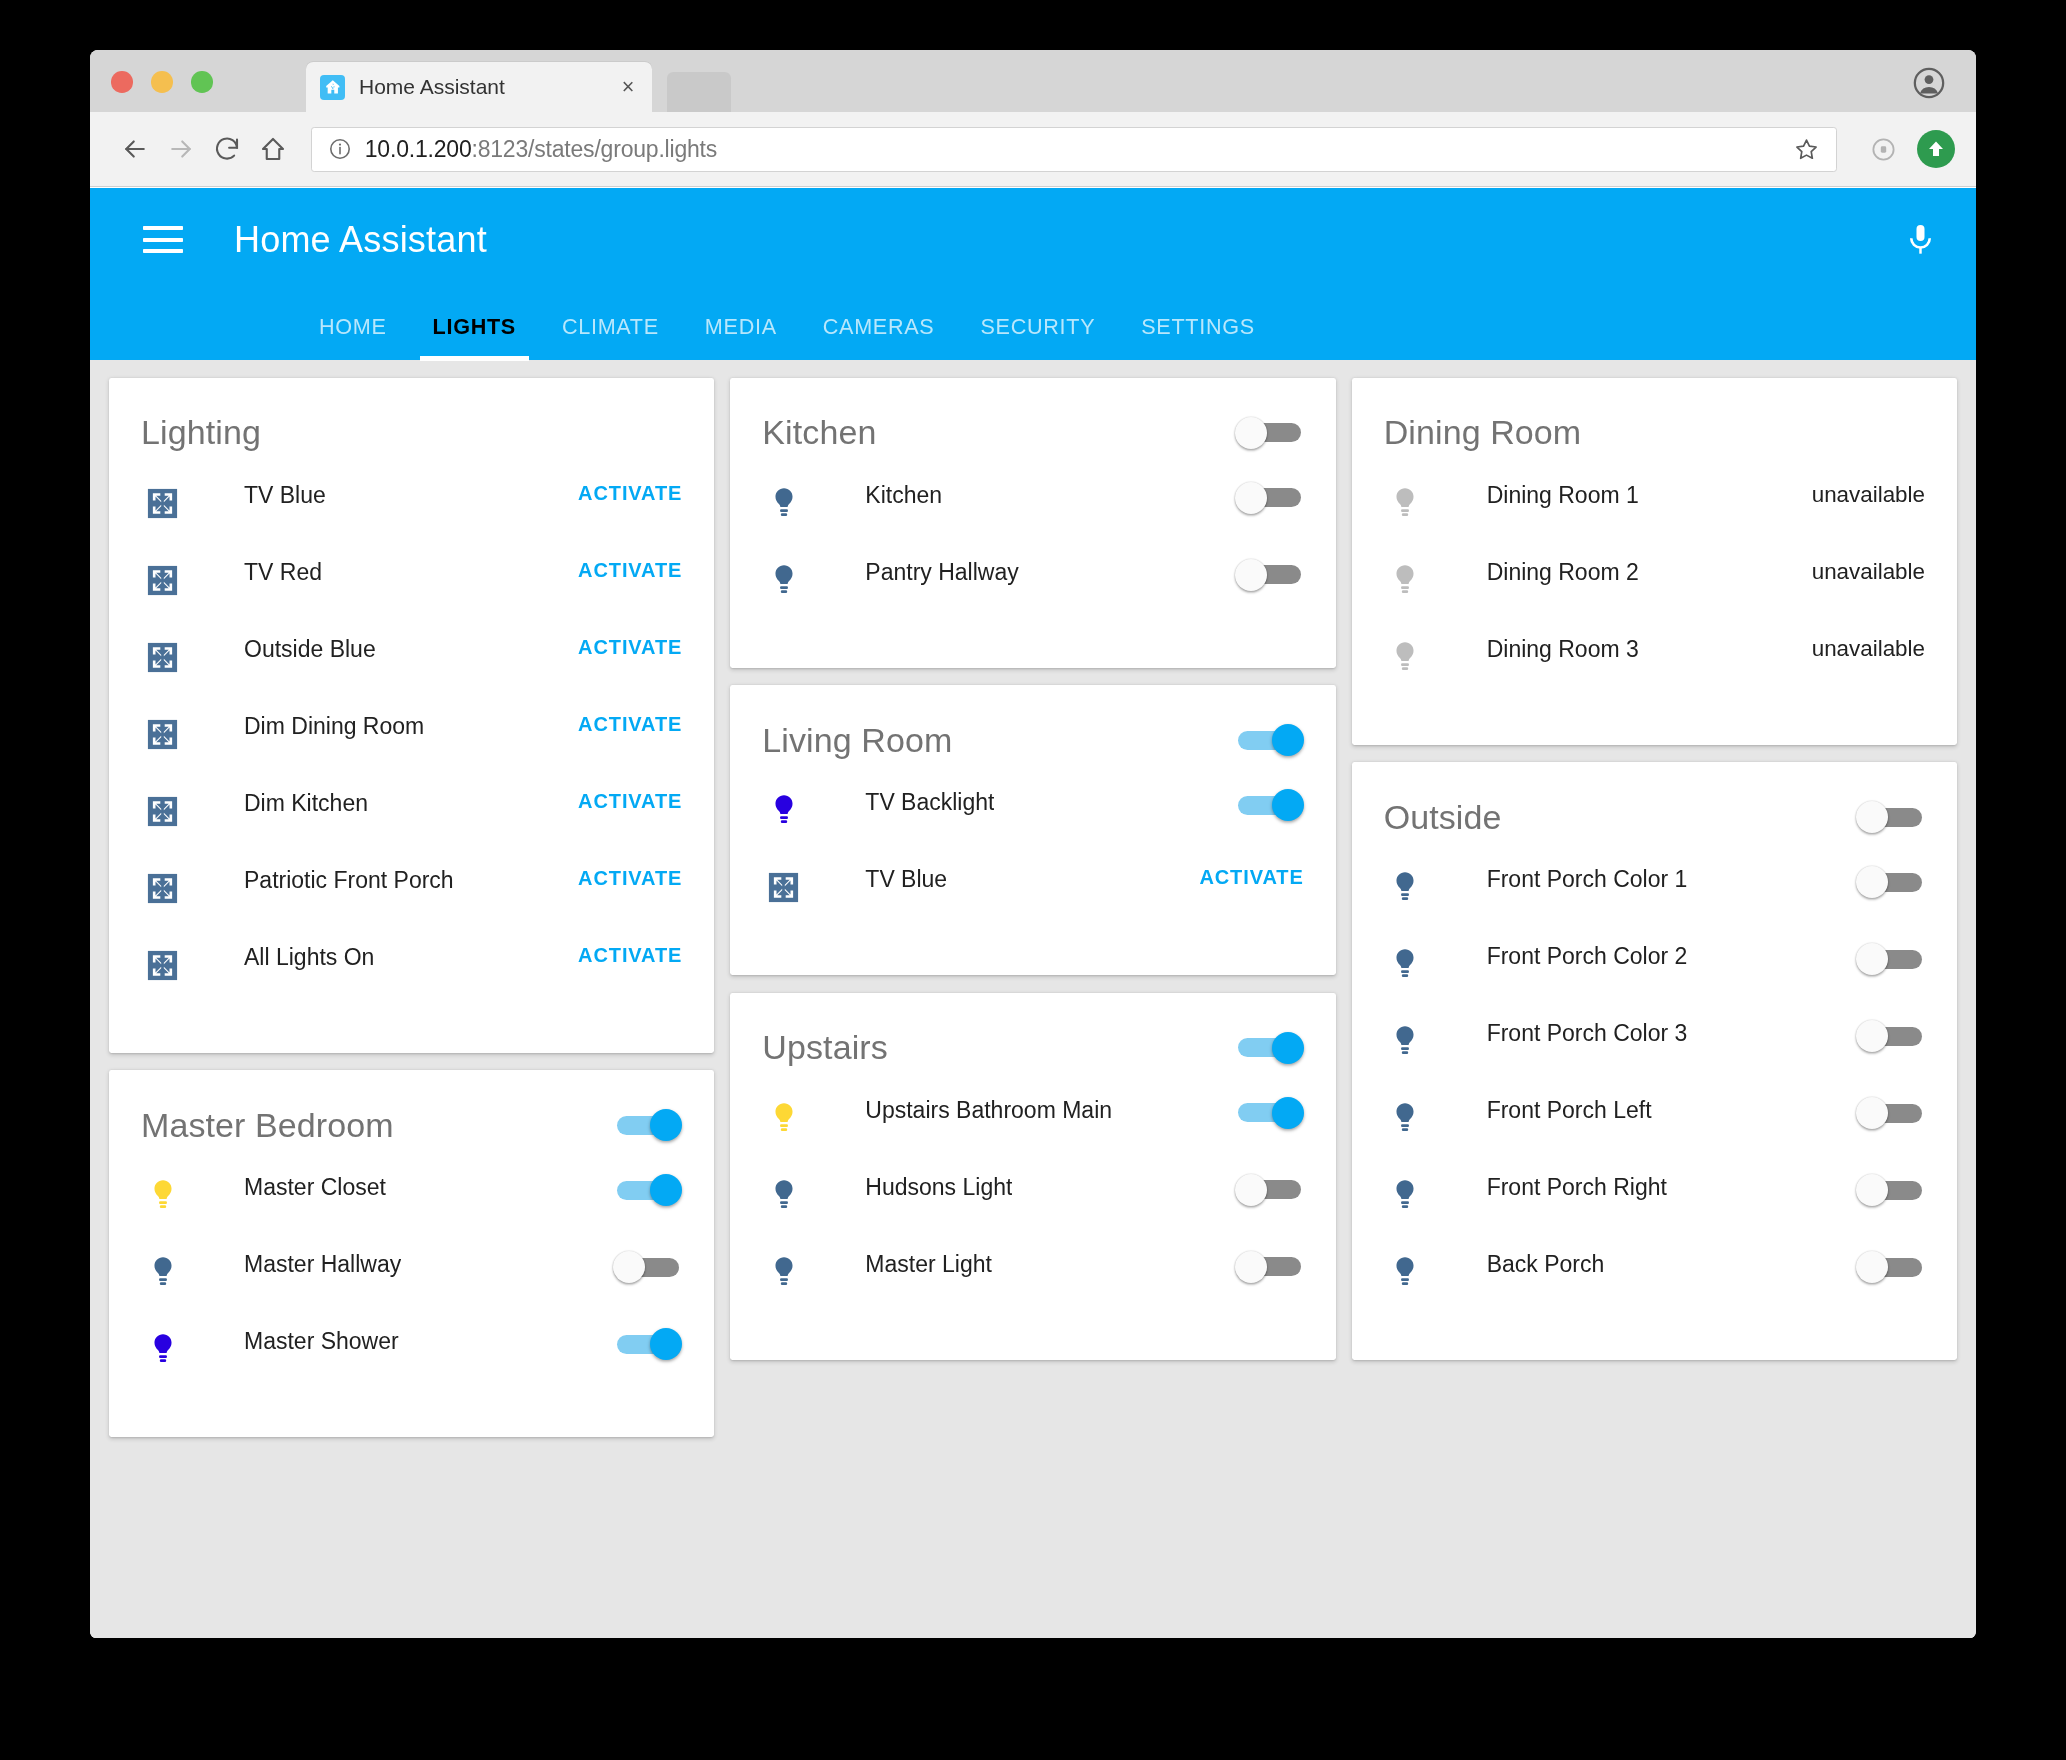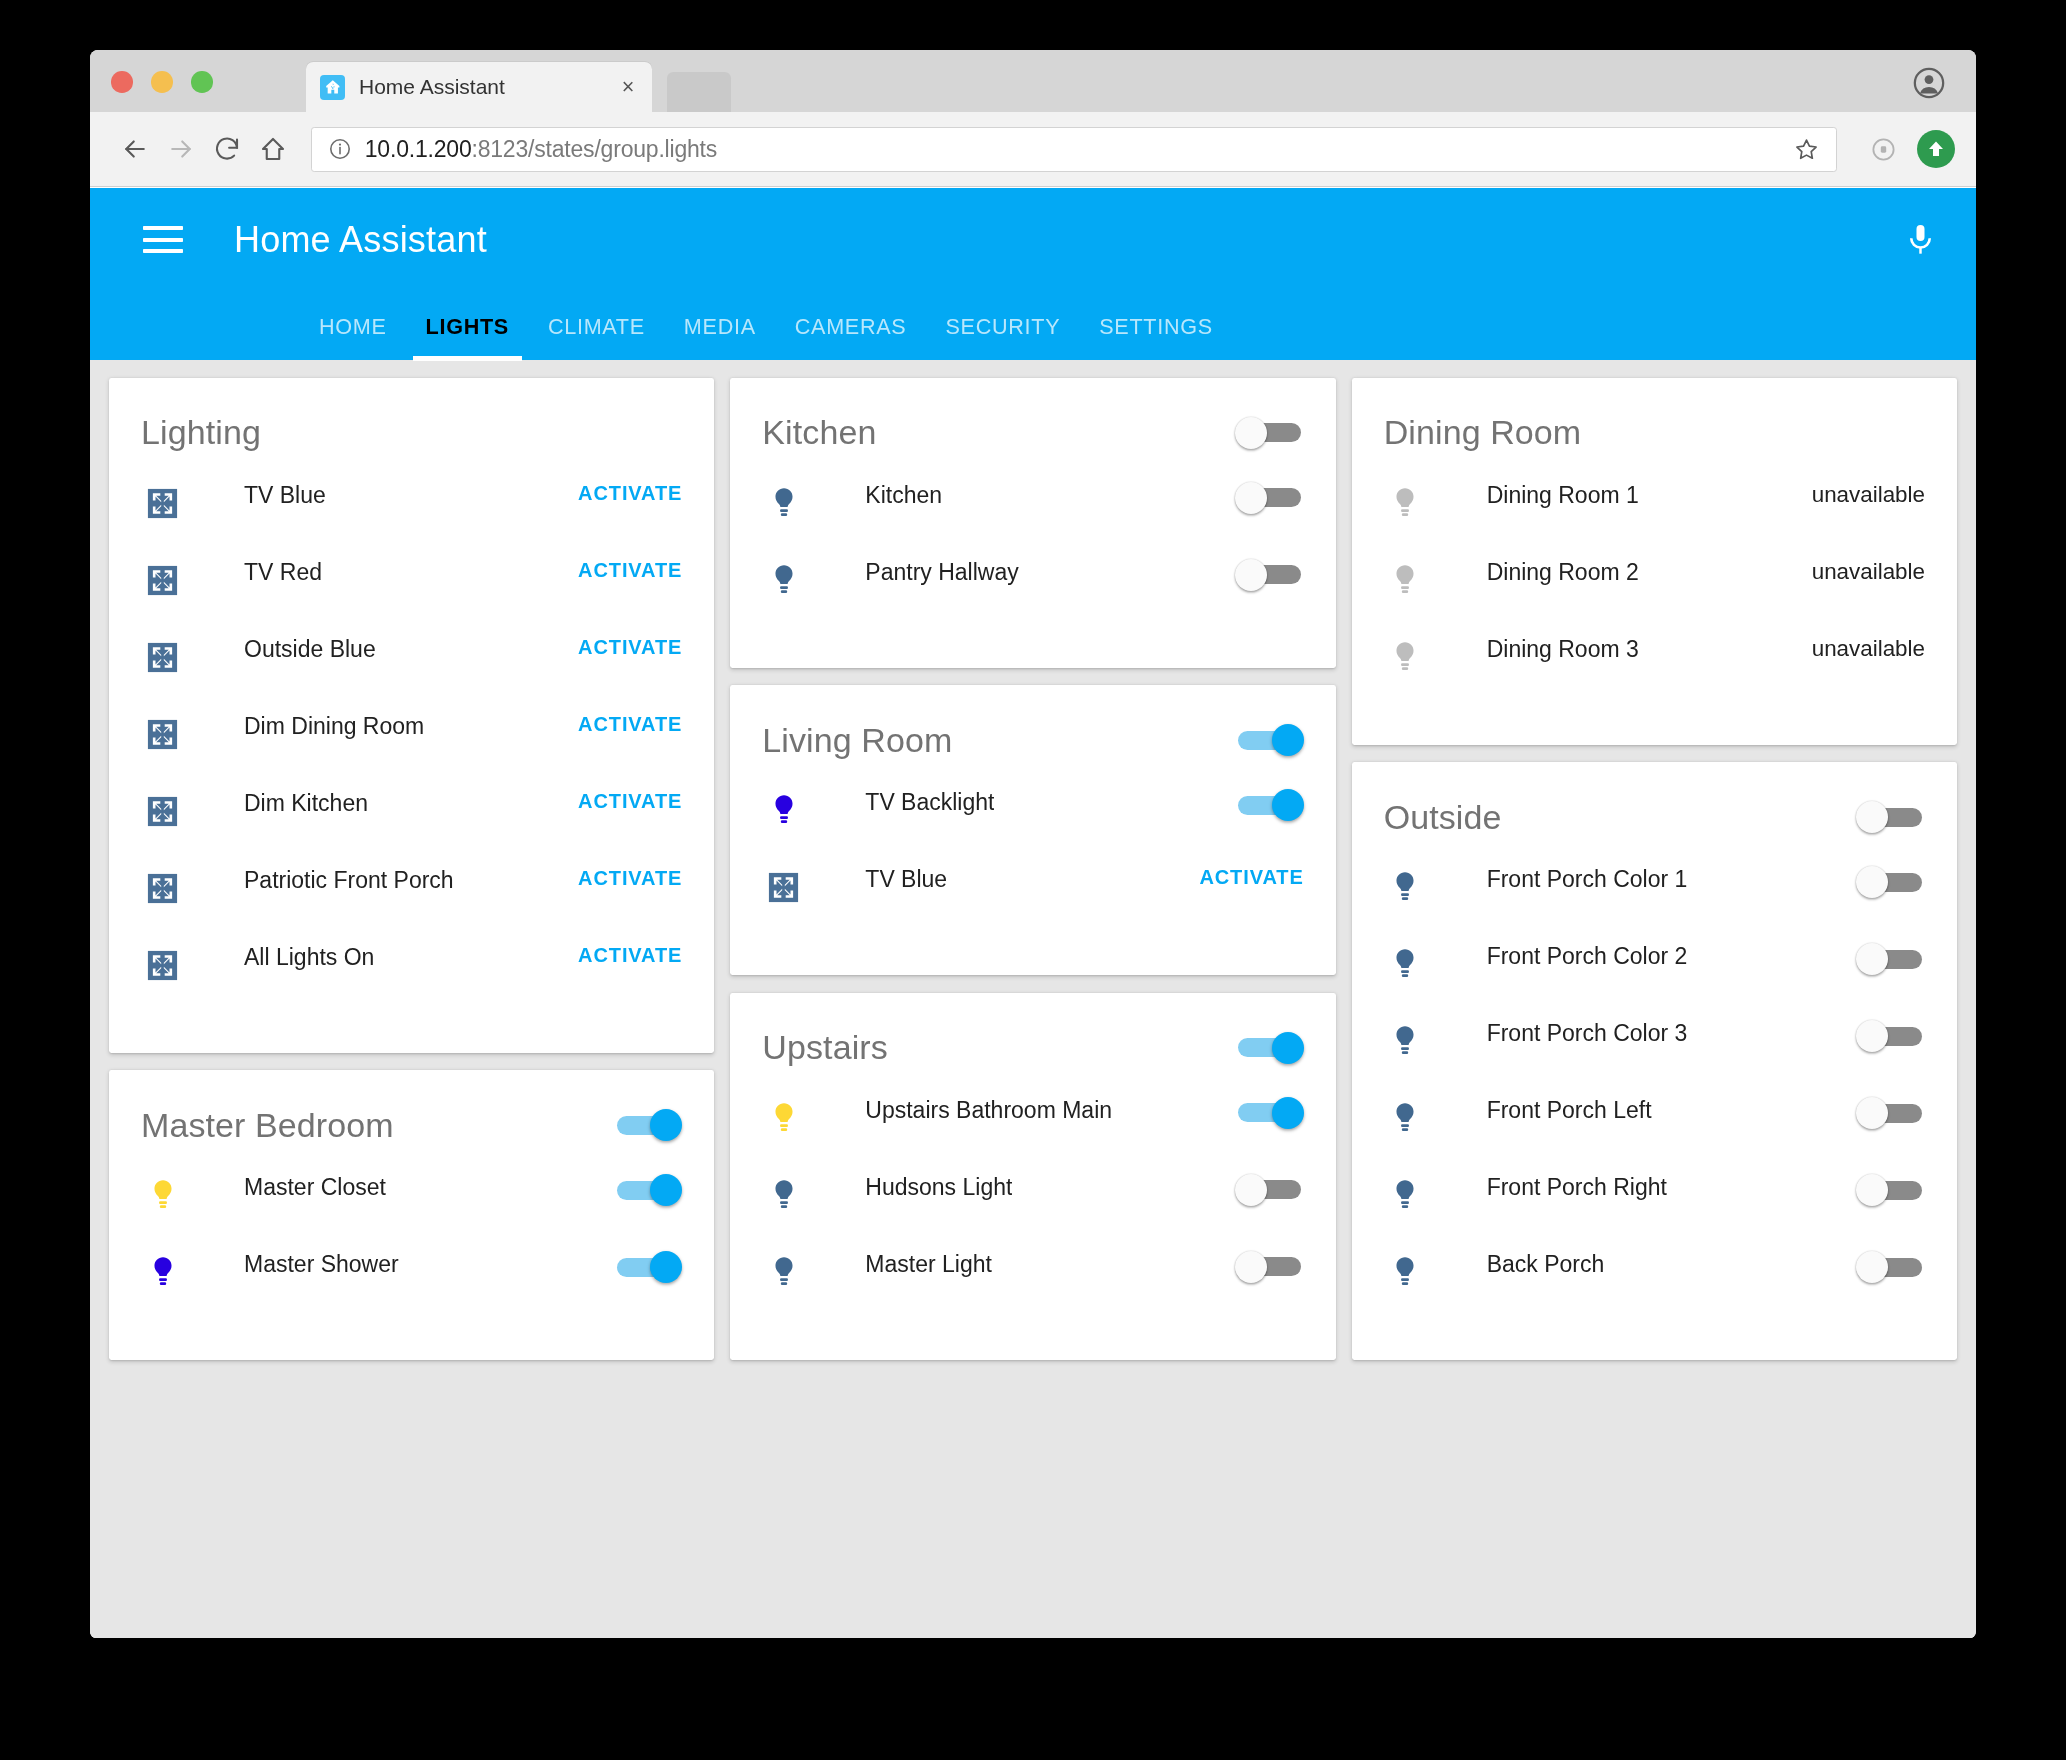--- a/index.html
+++ b/index.html
@@ -190,21 +190,21 @@
     display: flex; align-items: center; justify-content: center;
     flex: 0 0 auto;
   }
   .ha-mic svg { display: block; }
 
   .ha-tabs {
     display: flex;
     align-items: flex-end;
     height: 70px;
     padding-left: 210px;
-    gap: 1px;
+    gap: 8px;
   }
   .ha-tab {
     position: relative;
     color: rgba(255,255,255,.72);
     font-size: 21.6px;
     font-weight: 500;
     letter-spacing: 0.7px;
     padding: 0 19px 21px 19px;
     white-space: nowrap;
   }
@@ -531,20 +531,36 @@
               <span class="row-label">Master Closet</span>
               <span class="row-right">
                 <div class="toggle on">
                   <span class="track"></span>
                   <span class="knob"></span>
                 </div>
               </span>
             </div>
             <div class="row">
               <span class="row-icon">
+                <svg width="32" height="35" viewBox="0 0 24 26" fill="#41688f">
+                  <path d="M12 1.6c-3.6 0-6.4 2.8-6.4 6.3 0 2.4 1.2 4 2.4 5.3.8.9 1.2 1.5 1.3 2.5h5.4c.1-1 .5-1.6 1.3-2.5 1.2-1.3 2.4-2.9 2.4-5.3 0-3.5-2.8-6.3-6.4-6.3z"></path>
+                  <rect x="9" y="17.4" width="6" height="1.9" rx=".95"></rect>
+                  <rect x="9.6" y="20.4" width="4.8" height="1.9" rx=".95"></rect>
+                </svg>
+              </span>
+              <span class="row-label">Master Hallway</span>
+              <span class="row-right">
+                <div class="toggle ">
+                  <span class="track"></span>
+                  <span class="knob"></span>
+                </div>
+              </span>
+            </div>
+            <div class="row">
+              <span class="row-icon">
                 <svg width="32" height="35" viewBox="0 0 24 26" fill="#2800e0">
                   <path d="M12 1.6c-3.6 0-6.4 2.8-6.4 6.3 0 2.4 1.2 4 2.4 5.3.8.9 1.2 1.5 1.3 2.5h5.4c.1-1 .5-1.6 1.3-2.5 1.2-1.3 2.4-2.9 2.4-5.3 0-3.5-2.8-6.3-6.4-6.3z"></path>
                   <rect x="9" y="17.4" width="6" height="1.9" rx=".95"></rect>
                   <rect x="9.6" y="20.4" width="4.8" height="1.9" rx=".95"></rect>
                 </svg>
               </span>
               <span class="row-label">Master Shower</span>
               <span class="row-right">
                 <div class="toggle on">
                   <span class="track"></span>

